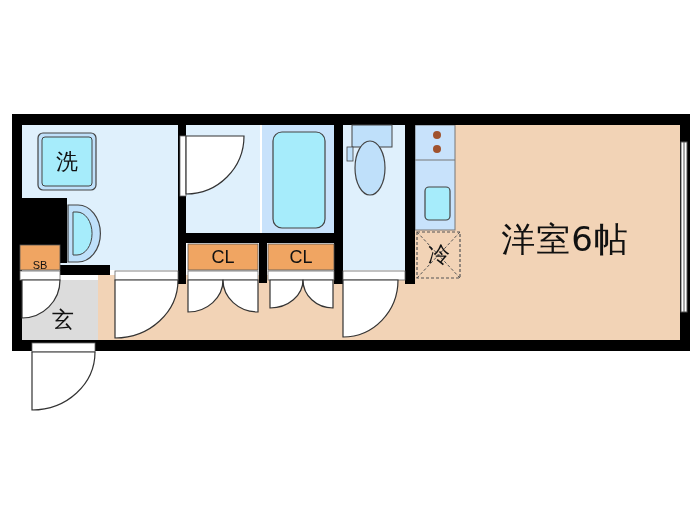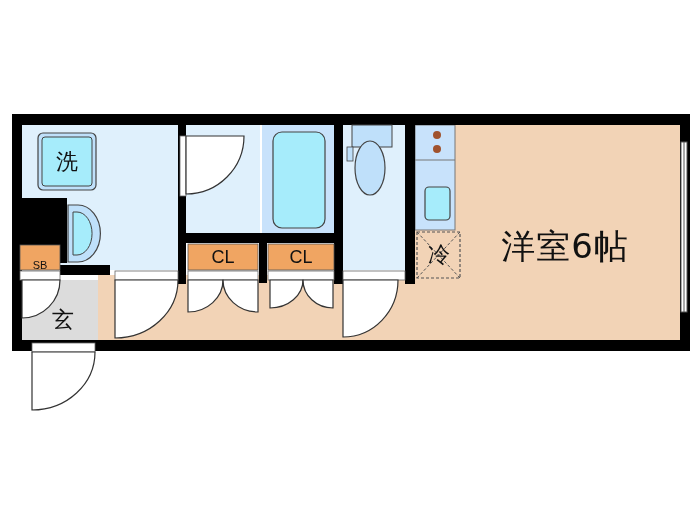--- a/index.html
+++ b/index.html
@@ -90,19 +90,19 @@
     <path d="M333 280 h-30 a30 28 0 0 0 30 28 z"></path>
 
     <rect x="343" y="271" width="62" height="9" fill="#fff" stroke="#666" stroke-width="0.8"></rect>
     <path d="M343 280 h55 a55 57 0 0 1 -55 57 z"></path>
 
     <rect x="32" y="343" width="63" height="9" fill="#fff" stroke="#666" stroke-width="0.8"></rect>
     <path d="M32 352 h63 a63 58 0 0 1 -63 58 z"></path>
   </g>
 </svg>
 
-<div class="lbl lbl-room" style="left:470px;top:222px;width:190px;height:50px;">洋室6帖</div>
+<div class="lbl lbl-room" style="left:470px;top:215px;width:190px;height:50px;">洋室6帖</div>
 <div class="lbl lbl-kanji" style="left:48px;top:305px;width:30px;height:30px;">玄</div>
 <div class="lbl lbl-kanji" style="left:52px;top:147px;width:30px;height:30px;">洗</div>
 <div class="lbl lbl-kanji" style="left:424px;top:240px;width:30px;height:30px;">冷</div>
 <div class="lbl lbl-sb" style="left:20px;top:247px;width:40px;height:36px;">SB</div>
 <div class="lbl lbl-cl" style="left:188px;top:244px;width:70px;height:26px;">CL</div>
 <div class="lbl lbl-cl" style="left:268px;top:244px;width:66px;height:26px;">CL</div>
 
 </body></html>

